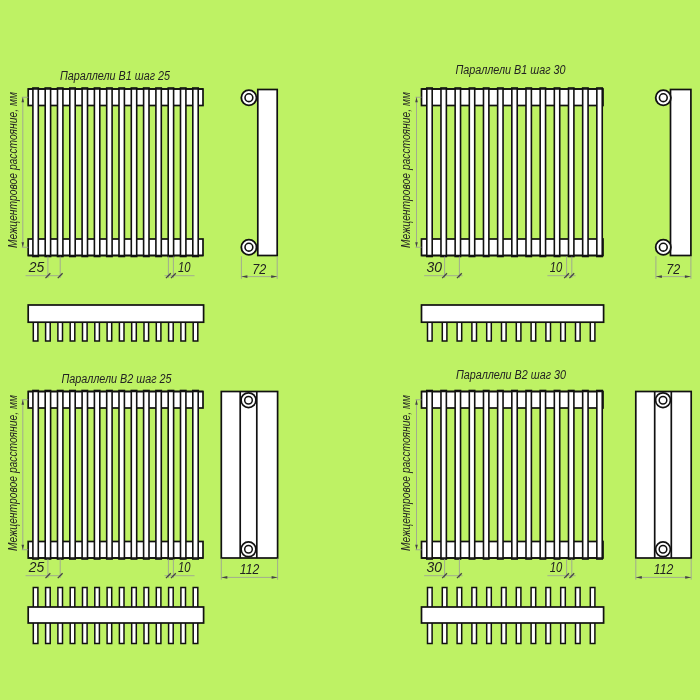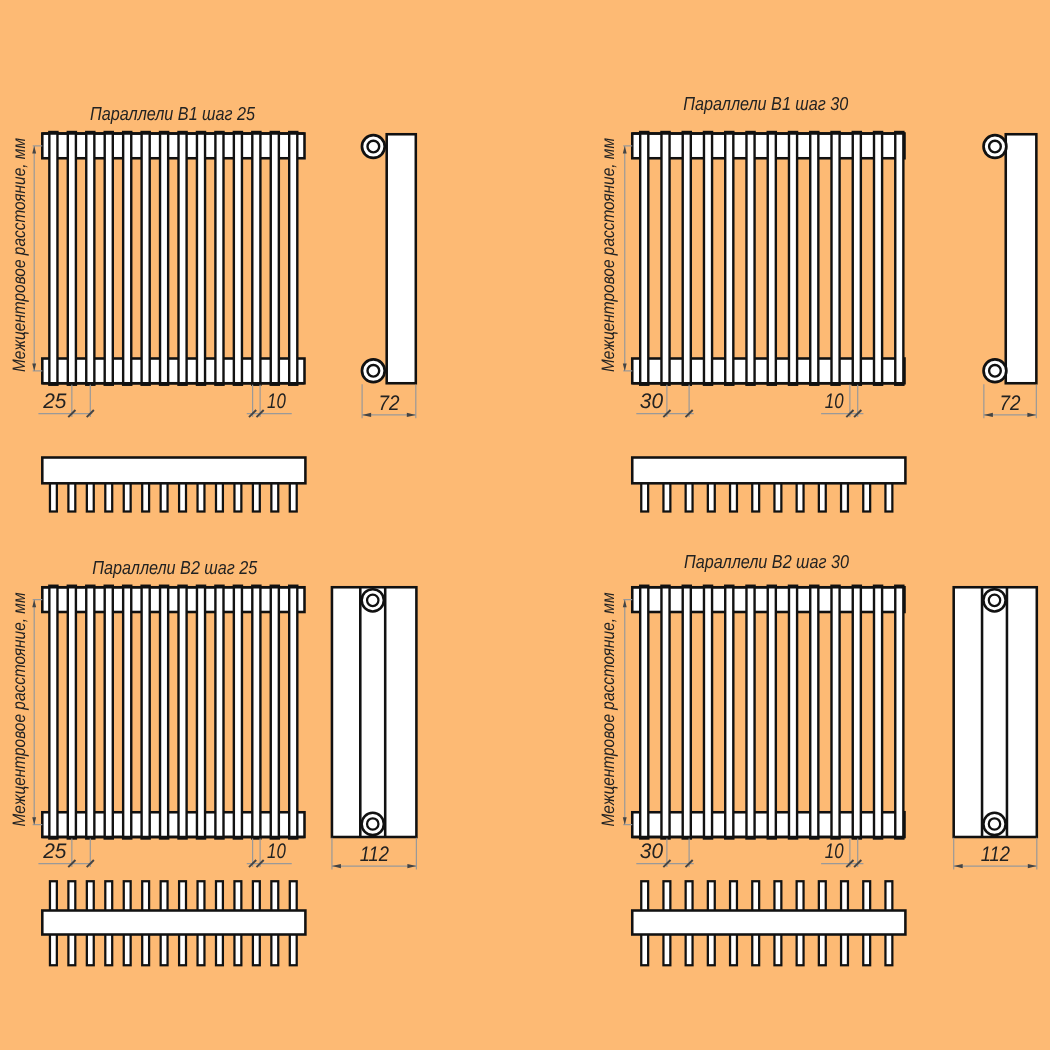--- a/index.html
+++ b/index.html
@@ -1,16 +1,16 @@
 <!DOCTYPE html>
 <html><head>
 <meta charset="utf-8">
 <style>
 html,body{margin:0;padding:0;background:#ffffff;}
-#page{width:700px;height:700px;position:relative;background:#fdba74;overflow:hidden;}
+#page{width:700px;height:700px;position:relative;background:#bef264;overflow:hidden;}
 text{font-family:"Liberation Sans",sans-serif;}
 </style>
 </head>
 <body>
 <div id="page">
 <svg width="700" height="700" viewBox="0 0 700 700">
 
 <text x="115" y="80" textLength="110" lengthAdjust="spacingAndGlyphs" font-size="12.5" font-style="italic" fill="#222222" text-anchor="middle" font-family="Liberation Sans, sans-serif">Параллели В1 шаг 25</text>
 
 <rect x="28.2" y="89" width="174.8" height="16.5" fill="#ffffff" stroke="#111111" stroke-width="1.7"></rect>

